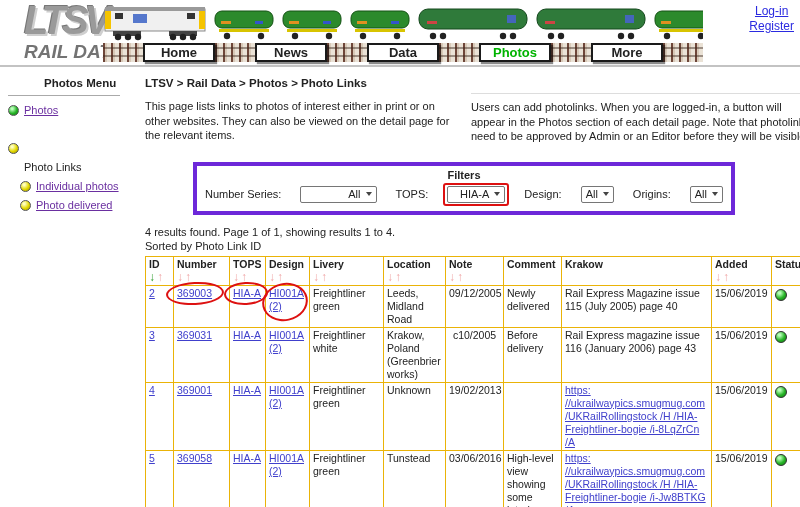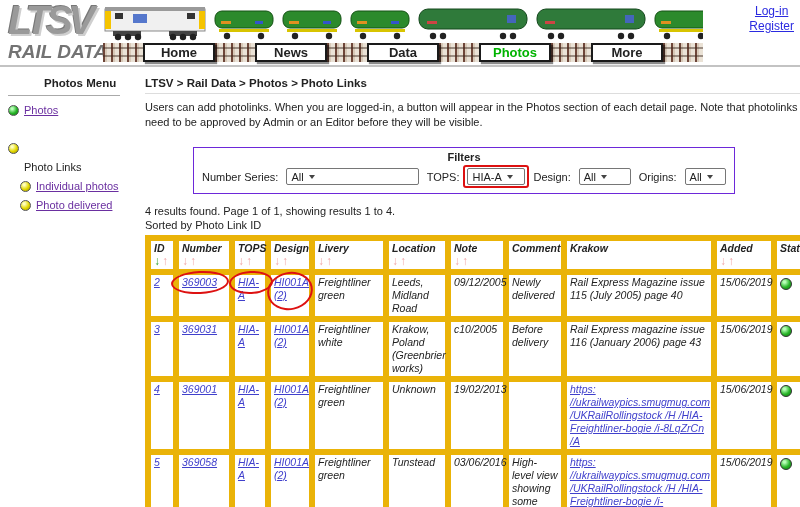--- a/index.html
+++ b/index.html
@@ -2,21 +2,21 @@
 <html><head>
 <meta charset="utf-8">
 <style>
   * { margin:0; padding:0; box-sizing:border-box; }
   html,body { background:#fff; }
   body { font-family:"Liberation Sans","DejaVu Sans",sans-serif; color:#222; }
   #page { position:relative; width:800px; height:507px; overflow:hidden; background:#fff; }
 
   
   .site-header { position:relative; height:67px; border-bottom:2px solid #c3c3c3; }
-  .logo { position:absolute; left:8px; top:0; line-height:1; }
+  .logo { position:absolute; left:24px; top:0; line-height:1; }
   .logo-ltsv { font-size:40px; font-weight:bold; font-style:italic; letter-spacing:-4px;
                color:#9a9a9a; text-shadow:2px 2px 0 #cfcfcf, -1px -1px 0 #777; }
   .logo-raildata { font-size:19px; font-weight:bold; font-style:italic; color:#737373; margin-top:2px; letter-spacing:0px; }
   .train-banner { position:absolute; left:103px; top:1px; }
   .nav-strip { position:absolute; left:103px; top:43px; width:600px; height:19px;
       background:
         linear-gradient(180deg, transparent 4px, rgba(60,40,30,.45) 4px 6px, transparent 6px 12px, rgba(60,40,30,.45) 12px 14px, transparent 14px),
         repeating-linear-gradient(90deg,#6e4639 0 2px,#d8c9b8 2px 4px,#eae2d6 4px 8px);
       display:flex; align-items:center; justify-content:space-evenly; }
   .tab { width:72px; height:19px; background:#fff; border:2px solid #1a1a1a;
@@ -40,46 +40,46 @@
   .menu-item .plain { color:#222;margin-top:38px; }
 
   .main { flex:1; padding:10px 4px 0 15px; position:relative; }
   .breadcrumb { font-weight:bold; font-size:11.5px; margin-bottom:10px; }
   .intro { display:flex; gap:14px; }
   .intro p { font-size:11px; line-height:14.5px; }
   .intro .left { width:312px; flex:none; }
   .intro .right { flex:1; border-top:1px solid #ddd; padding-top:6px; margin-top:-6px; }
 
   
-  .filters-box { margin:18px 0 0 48px; width:542px; border:1px solid #6d28d9; padding:3px 8px 8px 8px; font-size:11px; }
+  .filters-box { margin:18px 0 0 48px; width:542px; border:4px solid #6d28d9; padding:3px 8px 8px 8px; font-size:11px; }
   .filters-title { text-align:center; font-weight:bold; margin-bottom:5px; }
-  .filters-row { display:flex; align-items:center; gap:8px; white-space:nowrap; }
-  .fake-select { display:inline-flex; align-items:center; justify-content:flex-start;
+  .filters-row { display:flex; align-items:center; gap:19px; white-space:nowrap; }
+  .fake-select { display:inline-flex; align-items:center; justify-content:flex-end;
                  border:1px solid #767676; border-radius:2px; background:#fff; height:17px;
                  padding:0 4px; font-size:11px; cursor:pointer; }
   .chev { width:0; height:0; border-left:3.5px solid transparent; border-right:3.5px solid transparent;
           border-top:4.5px solid #444; margin-left:5px; }
   .sel-wrap { position:relative; display:inline-block; }
   .annot-rect { position:absolute; left:-4px; top:-3px; right:-4px; bottom:-3px;
                 border:2px solid #dd1111; border-radius:3px; pointer-events:none; }
   .filters-buttons { margin-top:8px; display:flex; gap:6px; }
   .btn { font-size:11px; padding:2px 8px; border:1px solid #8f8f8f; border-radius:3px;
          background:#efefef; cursor:pointer; font-family:inherit; }
 
   .results-note { font-size:11px; line-height:14px; margin-top:10px; }
 
   
   table.links { border-collapse:collapse; table-layout:fixed; width:666px; margin-top:3px;
                 font-size:10.5px; line-height:13px; }
-  table.links th, table.links td { border:6px solid #eab308; padding:1px 3px; vertical-align:top; text-align:left;font-style:italic; }
+  table.links th, table.links td { border:1px solid #eab308; padding:1px 3px; vertical-align:top; text-align:left; }
   table.links th { font-weight:bold; }
   .arrows { display:block; font-weight:bold; font-size:12px; letter-spacing:2px; line-height:13px; }
   .arr-g { color:#2f9e2f; } .arr-p { color:#f0a8a8; }
   td.date, { text-align:right; }
-  table.links td.date { text-align:left; }
+  table.links td.date { text-align:center; }
   table.links a { color:#4040cc; text-decoration:underline; cursor:pointer; }
   .status-cell { text-align:center; }
   .status-ball { display:inline-block; width:12px; height:12px; border-radius:50%; border:1px solid #333;
                  background:radial-gradient(circle at 35% 30%, #b8ffb8 10%, #27b427 55%, #0e7a0e); margin-top:2px; }
   .rel { position:relative; }
   .ellipse { position:absolute; border:2px solid #dd1111; border-radius:50%; pointer-events:none; }
   .el-number { left:-8px; top:-4px; width:58px; height:23px; transform:rotate(-3deg); }
   .el-tops   { left:-6px; top:-4px; width:44px; height:23px; transform:rotate(-3deg); }
   .el-design { left:-4px; top:-3px; width:46px; height:38px; transform:rotate(-12deg); }
 </style>
@@ -202,20 +202,21 @@
       <div class="menu-item indent">
         <span class="dot yellow"></span>
         <a>Photo delivered</a>
       </div>
     </aside>
 
     <main class="main">
       <div class="breadcrumb">LTSV &gt; Rail Data &gt; Photos &gt; Photo Links</div>
 
       <div class="intro">
+        <p class="left">This page lists links to photos of interest either in print or on other websites. They can also be viewed on the detail page for the relevant items.</p>
         <p class="right">Users can add photolinks. When you are logged-in, a button will appear in the Photos section of each detail page. Note that photolinks need to be approved by Admin or an Editor before they will be visible.</p>
       </div>
 
       <div class="filters-box">
         <div class="filters-title">Filters</div>
         <div class="filters-row">
           <span>Number Series:</span>
           <span class="fake-select" style="width:150px">
             <span>All</span>
             <span class="chev"></span>

